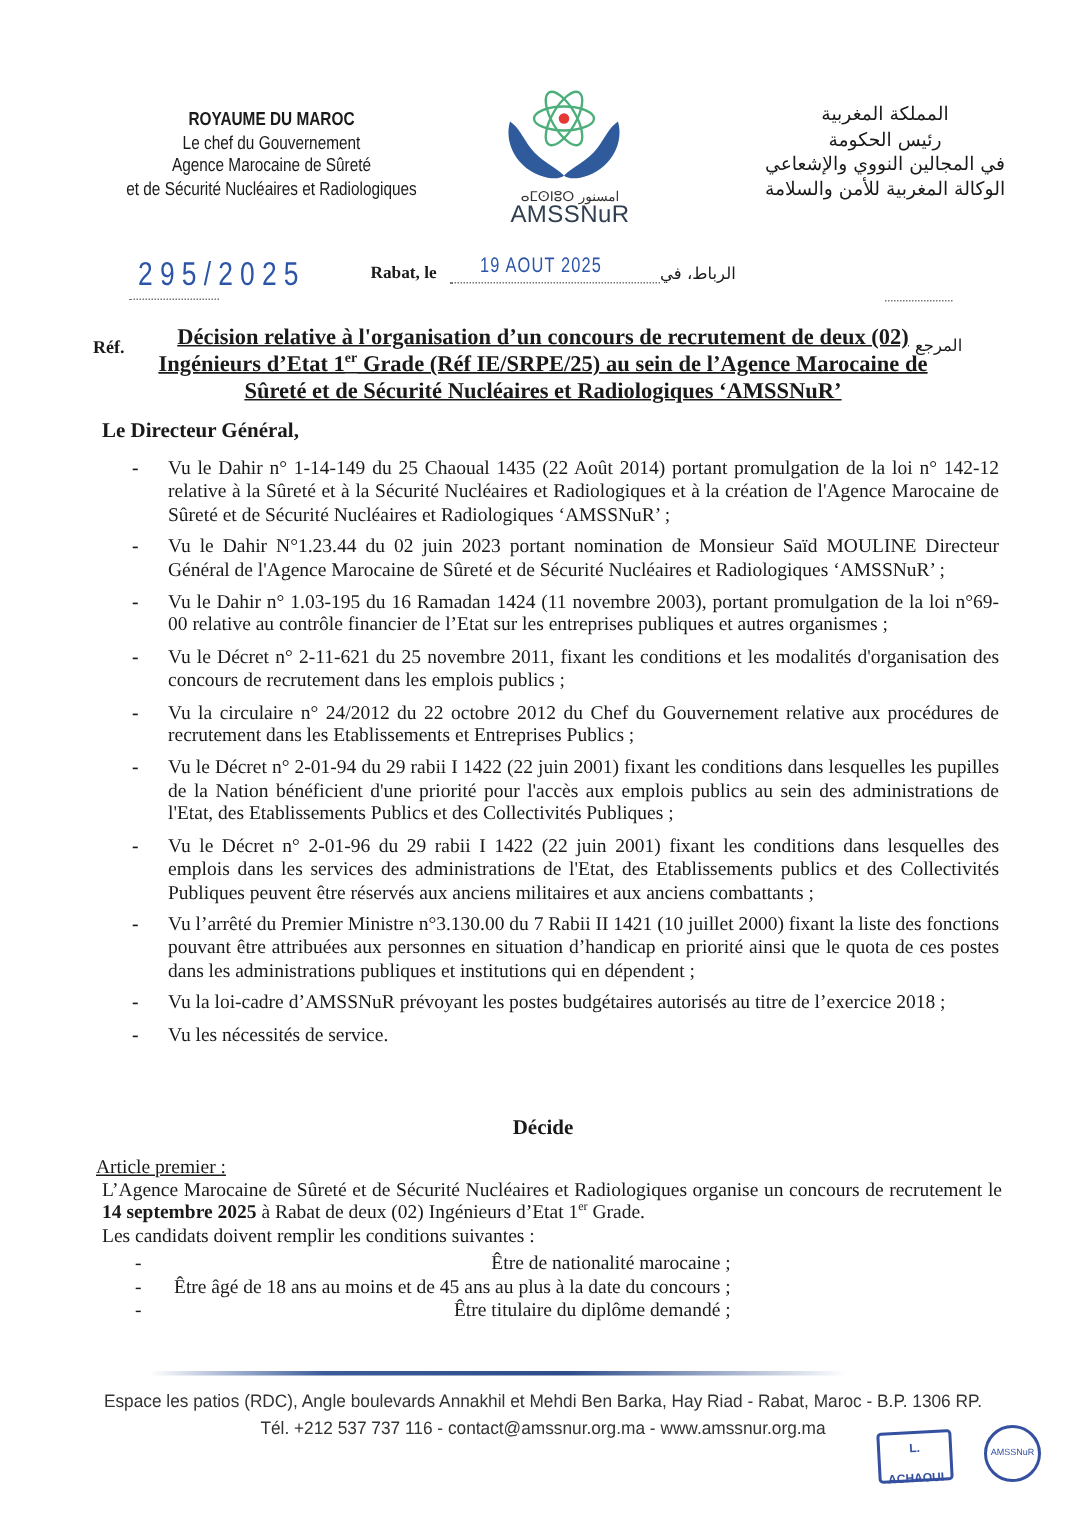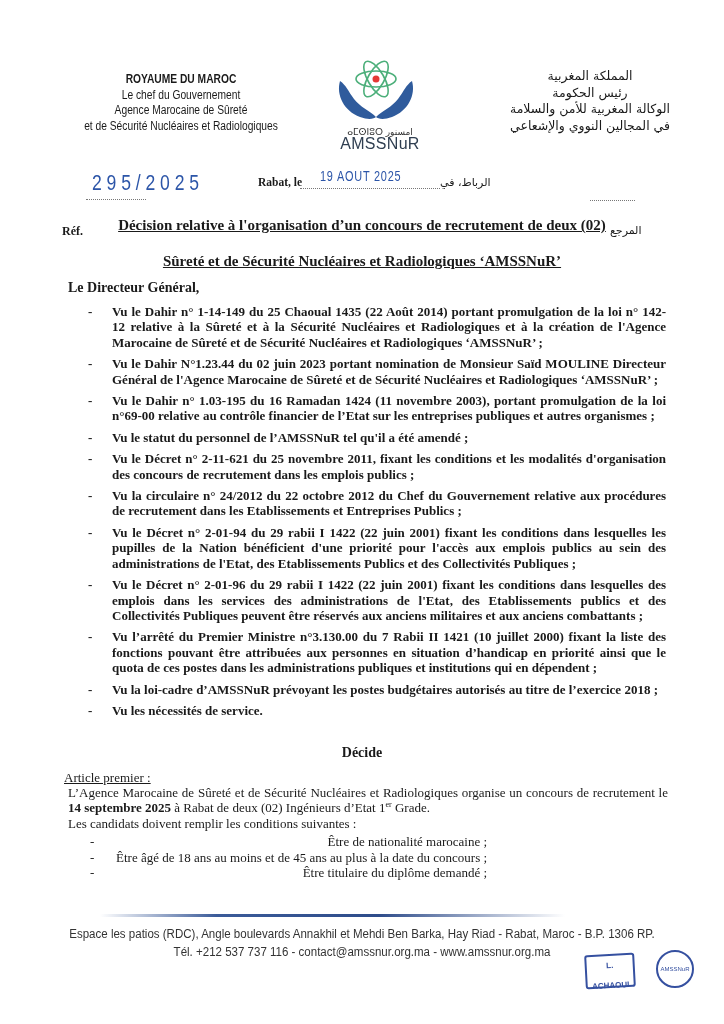--- a/index.html
+++ b/index.html
@@ -24,39 +24,39 @@
   .logo-ar { left:340px; top:127px; width:80px; text-align:center; font-family:"DejaVu Sans", sans-serif;
              font-size:9px; color:#333; white-space:nowrap; }
   .logo-name { left:335px; top:135px; width:90px; text-align:center; font-family:"Liberation Sans", sans-serif;
                font-size:16px; color:#2f3e50; letter-spacing:0.3px; }
 
   
   .ref-label { left:62px; top:192px; font-size:12px; font-weight:bold;margin-top:32px; }
   .ref-dots { left:86px; top:199px; width:60px; border-bottom:1px dotted #777; }
   .ref-stamp { left:92px; top:170px; font-family:"Liberation Sans", sans-serif; font-size:22px;
                color:#2c55a8; letter-spacing:6px; transform:scaleX(0.8); transform-origin:left top; }
-  .rabat-label { left:247px; top:176px; font-size:11.5px; font-weight:bold;margin-left:11px; }
+  .rabat-label { left:247px; top:176px; font-size:11.5px; font-weight:bold; }
   .rabat-dots { left:300px; top:188px; width:140px; border-bottom:1px dotted #777; }
   .date-stamp { left:320px; top:168px; font-family:"Liberation Sans", sans-serif; font-size:14px;
                 color:#2c55a8; transform:scaleX(0.78); transform-origin:left top; white-space:nowrap; letter-spacing:1px;}
   .rabat-ar { left:440px; top:176px; font-family:"DejaVu Sans", sans-serif; font-size:11px; direction:rtl; }
   .ref-ar { left:610px; top:190px; font-family:"DejaVu Sans", sans-serif; font-size:11px; direction:rtl;margin-top:34px; }
   .ref-ar-dots { left:590px; top:200px; width:45px; border-bottom:1px dotted #777; }
 
   
   .title { left:62px; top:216px; width:600px; text-align:center; font-weight:bold; font-size:15px;
            line-height:18px; }
   .title span { text-decoration:underline; }
   sup { font-size:0.62em; vertical-align:super; line-height:0; }
 
   .dg { left:68px; top:280px; font-weight:bold; font-size:14px; }
 
   
   .vu-list { left:92px; top:304px; width:574px; list-style:none; margin:0; padding:0;
-             font-size:13px; line-height:15.4px; text-align:justify;font-weight:bold; }
+             font-size:13px; line-height:15.4px; text-align:justify; }
   .vu-list li { position:relative; padding-left:20px; margin-bottom:6px; }
   .vu-list li::before { content:"-"; position:absolute; left:-4px; top:0; font-weight:bold; }
 
   .decide { left:0; top:745px; width:724px; text-align:center; font-weight:bold; font-size:14px; }
 
   .art-title { left:64px; top:770px; font-size:13px; text-decoration:underline; }
   .art-body { left:68px; top:785px; width:600px; font-size:13px; line-height:15.4px; text-align:justify; }
   .art-body p { margin:0; }
   .cond-list { left:96px; top:834px; list-style:none; margin:0; padding:0; font-size:13px; line-height:15.6px; }
   .cond-list li { position:relative; padding-left:20px;text-align:right; }
@@ -98,47 +98,46 @@
     <path d="M10 26 C6 40 14 56 30 62 C38 65 44 64 46 62 C40 56 30 52 24 44 C18 36 16 30 10 26 Z" fill="#2f5b9c"></path>
     <path d="M82 26 C86 40 78 56 62 62 C54 65 48 64 46 62 C52 56 62 52 68 44 C74 36 76 30 82 26 Z" fill="#2f5b9c"></path>
   </svg>
 </div>
 <div class="abs logo-ar">ⴰⵎⵙⵏⵓⵔ  امسنور</div>
 <div class="abs logo-name">AMSSNuR</div>
 
 <div class="abs hdr-ar">
   <div>المملكة المغربية</div>
   <div>رئيس الحكومة</div>
+  <div>في المجالين النووي والإشعاعي</div>
   <div>الوكالة المغربية للأمن والسلامة</div>
-  <div>في المجالين النووي والإشعاعي</div>
 </div>
 
 <div class="abs ref-stamp">295/2025</div>
 <div class="abs ref-label">Réf.</div>
 <div class="abs ref-dots"></div>
 <div class="abs rabat-label">Rabat, le</div>
 <div class="abs rabat-dots"></div>
 <div class="abs date-stamp">19 AOUT 2025</div>
 <div class="abs rabat-ar">الرباط، في</div>
 <div class="abs ref-ar-dots"></div>
 <div class="abs ref-ar">المرجع</div>
 
 <div class="abs title">
   <span>Décision relative à l'organisation d’un concours de recrutement de deux (02)</span><br>
-  <br>
+  <span><span>Ingénieurs d’Etat 1</span><sup>er</sup><span> Grade (Réf IE/SRPE/25) au sein de l’Agence Marocaine de</span></span><br>
   <span>Sûreté et de Sécurité Nucléaires et Radiologiques ‘AMSSNuR’</span>
 </div>
 
 <div class="abs dg">Le Directeur Général,</div>
 
 <ul class="abs vu-list">
   <li>Vu le Dahir n° 1-14-149 du 25 Chaoual 1435 (22 Août 2014) portant promulgation de la loi n° 142-12 relative à la Sûreté et à la Sécurité Nucléaires et Radiologiques et à la création de l'Agence Marocaine de Sûreté et de Sécurité Nucléaires et Radiologiques ‘AMSSNuR’ ;</li>
   <li>Vu le Dahir N°1.23.44 du 02 juin 2023 portant nomination de Monsieur Saïd MOULINE Directeur Général de l'Agence Marocaine de Sûreté et de Sécurité Nucléaires et Radiologiques ‘AMSSNuR’ ;</li>
   <li>Vu le Dahir n° 1.03-195 du 16 Ramadan 1424 (11 novembre 2003), portant promulgation de la loi n°69-00 relative au contrôle financier de l’Etat sur les entreprises publiques et autres organismes ;</li>
-  <li>Vu le statut du personnel de l’AMSSNuR tel qu'il a été amendé ;</li>
   <li>Vu le Décret n° 2-11-621 du 25 novembre 2011, fixant les conditions et les modalités d'organisation des concours de recrutement dans les emplois publics ;</li>
   <li>Vu la circulaire n° 24/2012 du 22 octobre 2012 du Chef du Gouvernement relative aux procédures de recrutement dans les Etablissements et Entreprises Publics ;</li>
   <li>Vu le Décret n° 2-01-94 du 29 rabii I 1422 (22 juin 2001) fixant les conditions dans lesquelles les pupilles de la Nation bénéficient d'une priorité pour l'accès aux emplois publics au sein des administrations de l'Etat, des Etablissements Publics et des Collectivités Publiques ;</li>
   <li>Vu le Décret n° 2-01-96 du 29 rabii I 1422 (22 juin 2001) fixant les conditions dans lesquelles des emplois dans les services des administrations de l'Etat, des Etablissements publics et des Collectivités Publiques peuvent être réservés aux anciens militaires et aux anciens combattants ;</li>
   <li>Vu l’arrêté du Premier Ministre n°3.130.00 du 7 Rabii II 1421 (10 juillet 2000) fixant la liste des fonctions pouvant être attribuées aux personnes en situation d’handicap en priorité ainsi que le quota de ces postes dans les administrations publiques et institutions qui en dépendent ;</li>
   <li>Vu la loi-cadre d’AMSSNuR prévoyant les postes budgétaires autorisés au titre de l’exercice 2018 ;</li>
   <li>Vu les nécessités de service.</li>
 </ul>
 
 <div class="abs decide">Décide</div>

